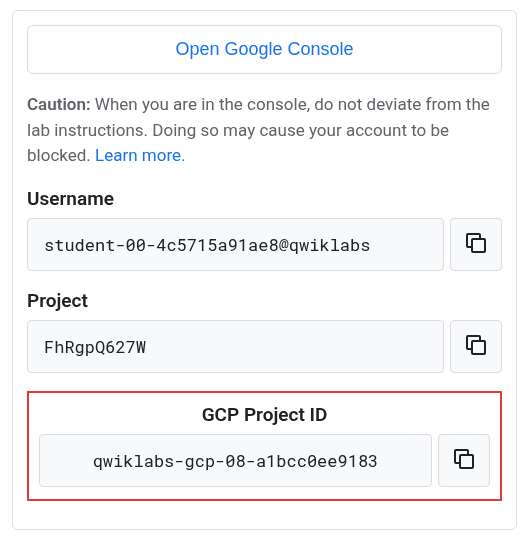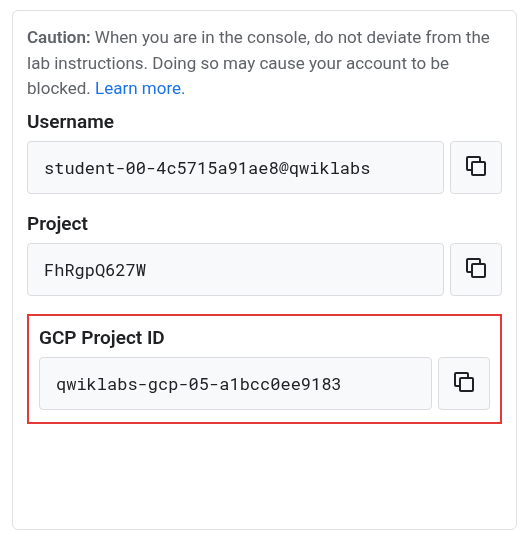--- a/index.html
+++ b/index.html
@@ -29,38 +29,39 @@
       color: #1a73e8;
       font-size: 18px;
       font-weight: 500;
       cursor: pointer;
       margin-bottom: 18px;
     }
     .caution-text {
       color: #5f6368;
       font-size: 17px;
       line-height: 1.5;
-      margin-bottom: 8px;
+      margin-bottom: 18px;
     }
     .caution-label {
       font-weight: 600;
       color: #5f6368;
     }
     .learn-more {
       color: #1a73e8;
       text-decoration: none;
       cursor: pointer;
     }
     .field-group {
       margin-bottom: 18px;
     }
     .field-group.highlighted {
       border: 2px solid #e53935;
       padding: 10px 10px 12px 10px;
       margin-bottom: 0;
+      text-align: center;
     }
     .field-label {
       font-size: 19px;
       font-weight: 600;
       color: #202124;
       margin-bottom: 8px;
       display: block;
     }
     .input-row {
       display: flex;
@@ -97,20 +98,21 @@
       stroke: #202124;
       stroke-width: 2;
       fill: none;
     }
   </style>
 </head>
 <body>
 
 <div class="card">
 
+  <button class="console-button">Open Google Console</button>
 
   <p class="caution-text">
     <span class="caution-label">Caution:</span><span> When you are in the console, do not deviate from the lab instructions. Doing so may cause your account to be blocked. </span><a class="learn-more">Learn more.</a>
   </p>
 
   <div class="field-group">
     <label class="field-label">Username</label>
     <div class="input-row">
       <div class="input-box">student-00-4c5715a91ae8@qwiklabs</div>
       <button class="copy-button">
@@ -135,21 +137,21 @@
               <path d="M16 8 V4 a1 1 0 0 0 -1 -1 H4 a1 1 0 0 0 -1 1 v11 a1 1 0 0 0 1 1 h4"></path>
             </svg>
         </span>
       </button>
     </div>
   </div>
 
   <div class="field-group highlighted">
     <label class="field-label">GCP Project ID</label>
     <div class="input-row">
-      <div class="input-box">qwiklabs-gcp-05-a1bcc0ee9183</div>
+      <div class="input-box">qwiklabs-gcp-08-a1bcc0ee9183</div>
       <button class="copy-button">
         <span>
           <svg viewBox="0 0 24 24">
               <rect x="8" y="8" width="13" height="13" rx="1"></rect>
               <path d="M16 8 V4 a1 1 0 0 0 -1 -1 H4 a1 1 0 0 0 -1 1 v11 a1 1 0 0 0 1 1 h4"></path>
             </svg>
         </span>
       </button>
     </div>
   </div>

